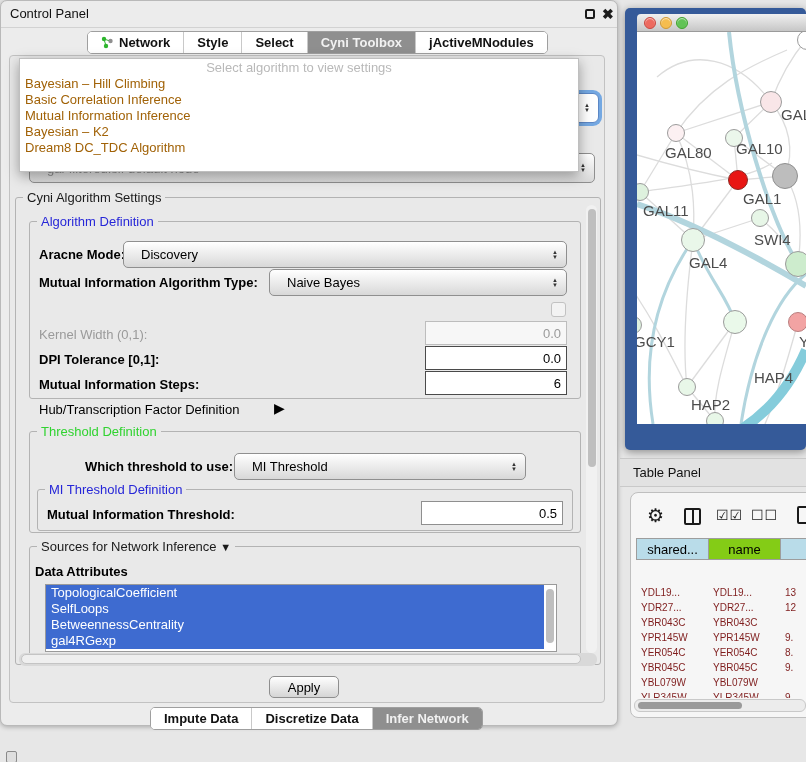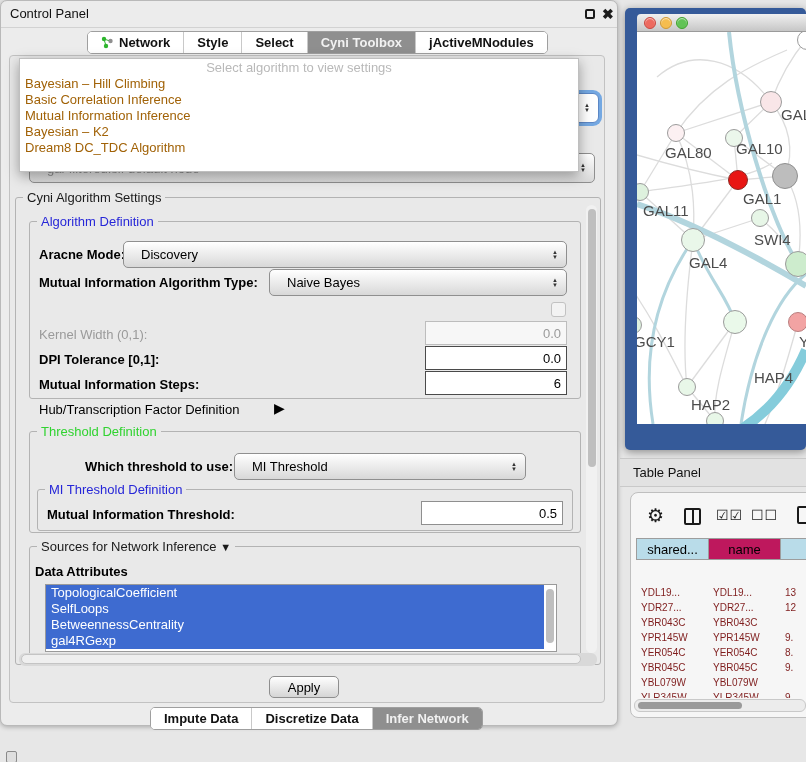--- a/index.html
+++ b/index.html
@@ -78,21 +78,21 @@
             padding-left:13px; }
   .card { position:absolute; background:#f6f6f6; border:1px solid #bfbfbf; border-radius:8px; }
   .gear { font-size:19px; color:#1a1a1a; line-height:20px; }
   .split-icon { width:17px; height:17px; border:2px solid #1a1a1a; border-radius:2px; position:relative; }
   .split-icon::after { content:""; position:absolute; left:5.5px; top:0; width:2px; height:13px; background:#1a1a1a; }
   .cbx { font-size:14px; color:#1a1a1a; letter-spacing:1px; }
   .page-icon { width:14px; height:18px; border:2px solid #1a1a1a; border-radius:2px; background:#f6f6f6; }
   .th { position:absolute; height:22px; line-height:22px; font-size:13px; color:#000;
         text-align:center; border:1px solid #9d9d9d; overflow:hidden; white-space:nowrap; }
   .th.hblue { background:#b9dce9; }
-  .th.hgray { background:#be185d; }
+  .th.hgray { background:#84cc16; }
   .trow { position:absolute; height:15px; }
   .td { position:absolute; height:15px; line-height:15px; font-size:10px; color:#7f1d1d;
         padding-left:5px; white-space:nowrap; overflow:hidden;margin-top:23px; }
   .mini-icon { position:absolute; width:11px; height:12px; border:1.5px solid #8a8a8a;
                background:#dedede; border-radius:2px; }
 </style>
 </head>
 <body>
 
 <div id="app">

